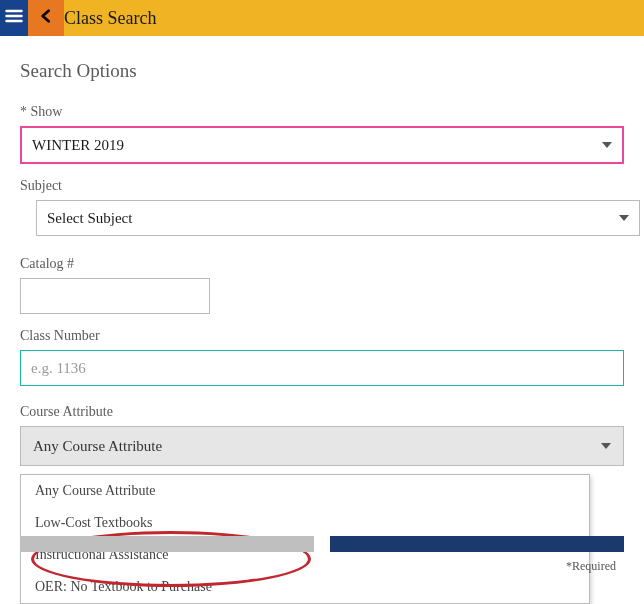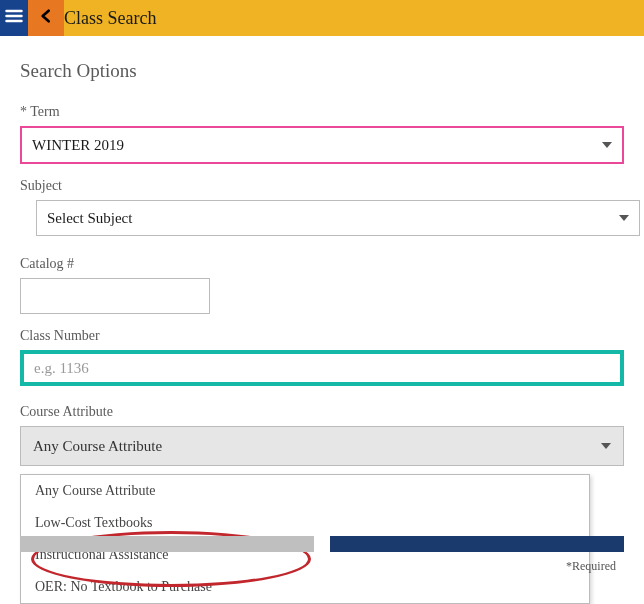--- a/index.html
+++ b/index.html
@@ -90,21 +90,21 @@
   }
   .text-input {
     border: 1px solid #bbb;
     height: 36px;
     outline: none;
   }
   .text-input::placeholder { color: #999; font-style: normal; }
   .full-input {
     width: 100%;
     height: 36px;
-    border: 4px solid #14b8a6;
+    border: 1px solid #14b8a6;
     padding: 0 10px;
     font-family: Georgia, serif;
     font-size: 15px;
     color: #555;
     outline: none;
     margin-bottom: 18px;
   }
   .full-input::placeholder { color: #999; }
   .checkbox-row {
     display: flex;
@@ -211,21 +211,21 @@
           <path d="M16 4 L7 12 L16 20" stroke="#000" stroke-width="4" fill="none" stroke-linecap="round" stroke-linejoin="round"></path>
         </svg>
     </span>
   </div>
   <div class="title">Class Search</div>
 </div>
 
 <div class="content">
   <div class="options-heading">Search Options</div>
 
-  <label class="field-label">* Term</label>
+  <label class="field-label">* Show</label>
   <div class="select-box" style="margin-bottom:14px;">
     <span>WINTER 2019</span>
     <span class="caret"></span>
   </div>
 
   <div class="row">
     <div class="col-grow">
       <label class="field-label">Subject</label>
       <div class="select-box light">
         <span>Select Subject</span>

